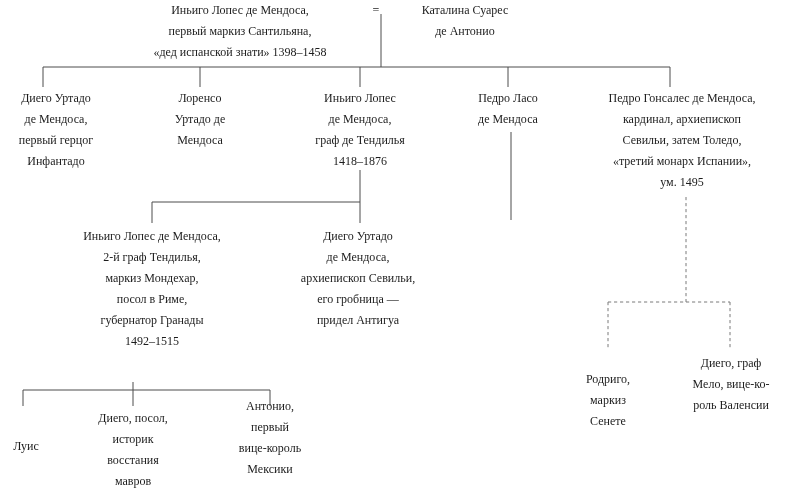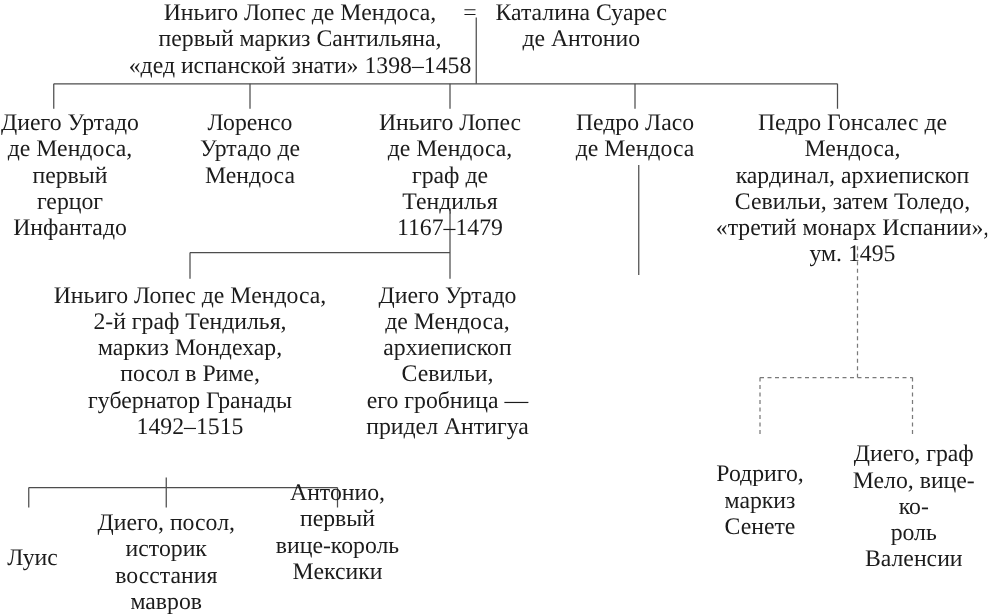--- a/index.html
+++ b/index.html
@@ -13,41 +13,41 @@
   }
   #connectors {
     position: absolute;
     left: 0; top: 0;
     width: 790px; height: 493px;
   }
   .node {
     position: absolute;
     text-align: center;
     white-space: pre-line;
-    font-size: 19px;
+    font-size: 12px;
     line-height: 21px;
     color: #1c1c1c;
   }
   
   .n-santillana    { left: 90px;  top: 0px;   width: 300px; }
   .n-equals        { left: 366px; top: 0px;   width: 20px;  }
   .n-catalina-s    { left: 395px; top: 0px;   width: 140px; }
   .n-diego-hurtado { left: 0px;   top: 88px;  width: 112px; }
   .n-lorenzo       { left: 150px; top: 88px;  width: 100px; }
   .n-inigo-tend    { left: 290px; top: 88px;  width: 140px; }
   .n-pedro-laso    { left: 458px; top: 88px;  width: 100px; }
   .n-pedro-gonz    { left: 572px; top: 88px;  width: 220px; }
   .n-inigo-2       { left: 42px;  top: 226px; width: 220px; }
   .n-diego-arch    { left: 268px; top: 226px; width: 180px; }
   .n-catalina-c    { left: 462px; top: 224px; width: 100px; }
   .n-rodrigo       { left: 563px; top: 369px; width: 90px;  }
   .n-diego-melo    { left: 674px; top: 353px; width: 114px; }
   .n-luis          { left: 0px;   top: 408px; width: 52px; margin-top: 28px;  }
   .n-diego-posol   { left: 73px;  top: 408px; width: 120px; }
-  .n-antonio       { left: 212px; top: 384px; width: 116px; }
+  .n-antonio       { left: 212px; top: 396px; width: 116px; }
 </style>
 </head>
 <body>
 
 <div id="stage">
 
   <svg id="connectors" viewBox="0 0 790 493" xmlns="http://www.w3.org/2000/svg">
 
     <g stroke="#4d4d4d" stroke-width="1" fill="none">
       <line x1="381" y1="14" x2="381" y2="67"></line>
@@ -90,21 +90,21 @@
   <div class="node n-diego-hurtado">Диего Уртадо
 де Мендоса,
 первый герцог
 Инфантадо</div>
   <div class="node n-lorenzo">Лоренсо
 Уртадо де
 Мендоса</div>
   <div class="node n-inigo-tend">Иньиго Лопес
 де Мендоса,
 граф де Тендилья
-1167–1479</div>
+1418–1876</div>
   <div class="node n-pedro-laso">Педро Ласо
 де Мендоса</div>
   <div class="node n-pedro-gonz">Педро Гонсалес де Мендоса,
 кардинал, архиепископ
 Севильи, затем Толедо,
 «третий монарх Испании»,
 ум. 1495</div>
 
   <div class="node n-inigo-2">Иньиго Лопес де Мендоса,
 2-й граф Тендилья,

